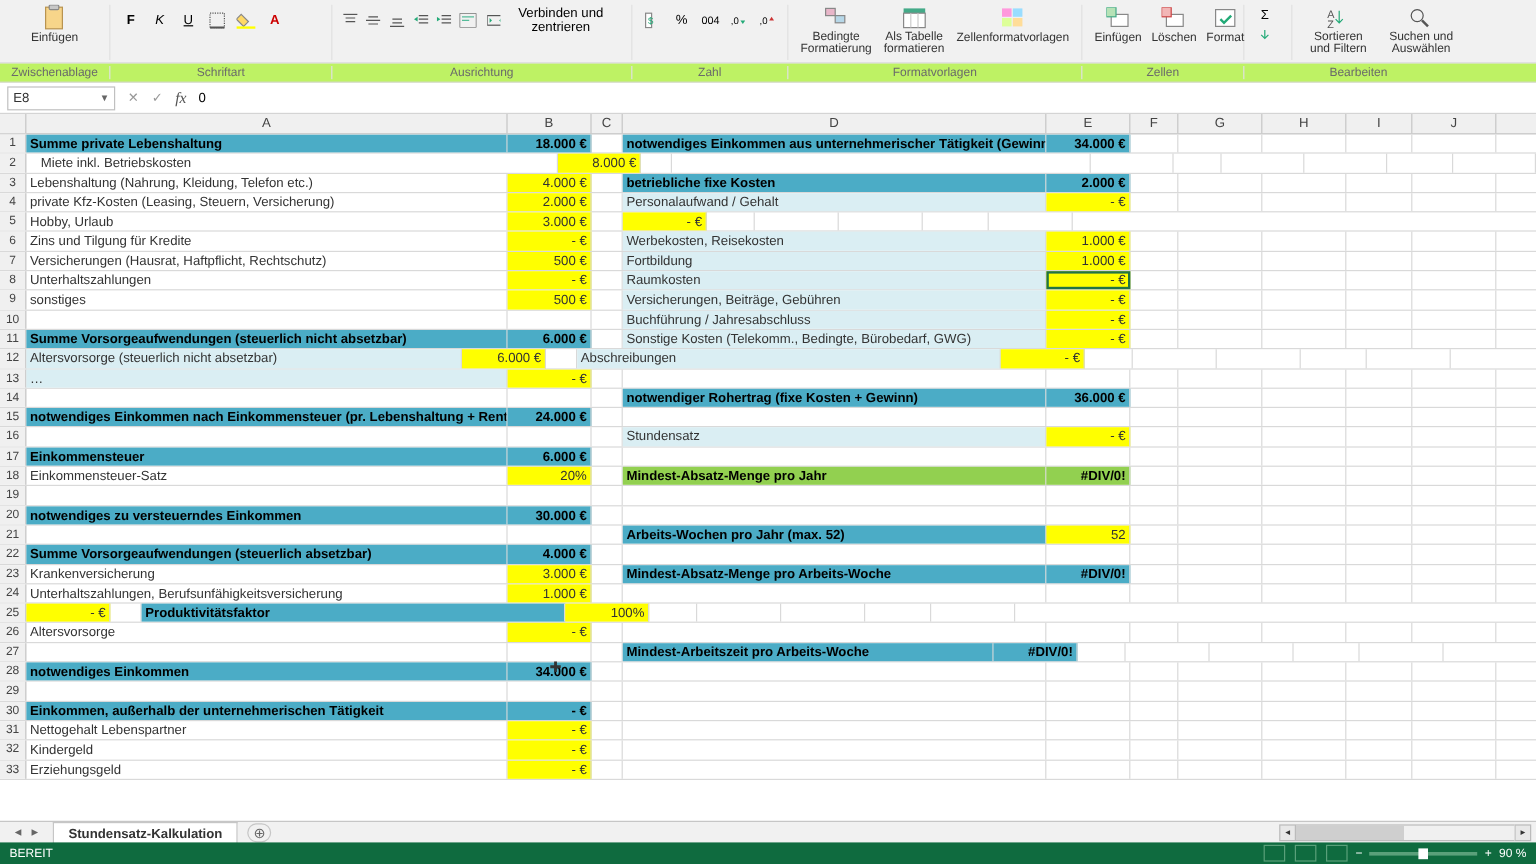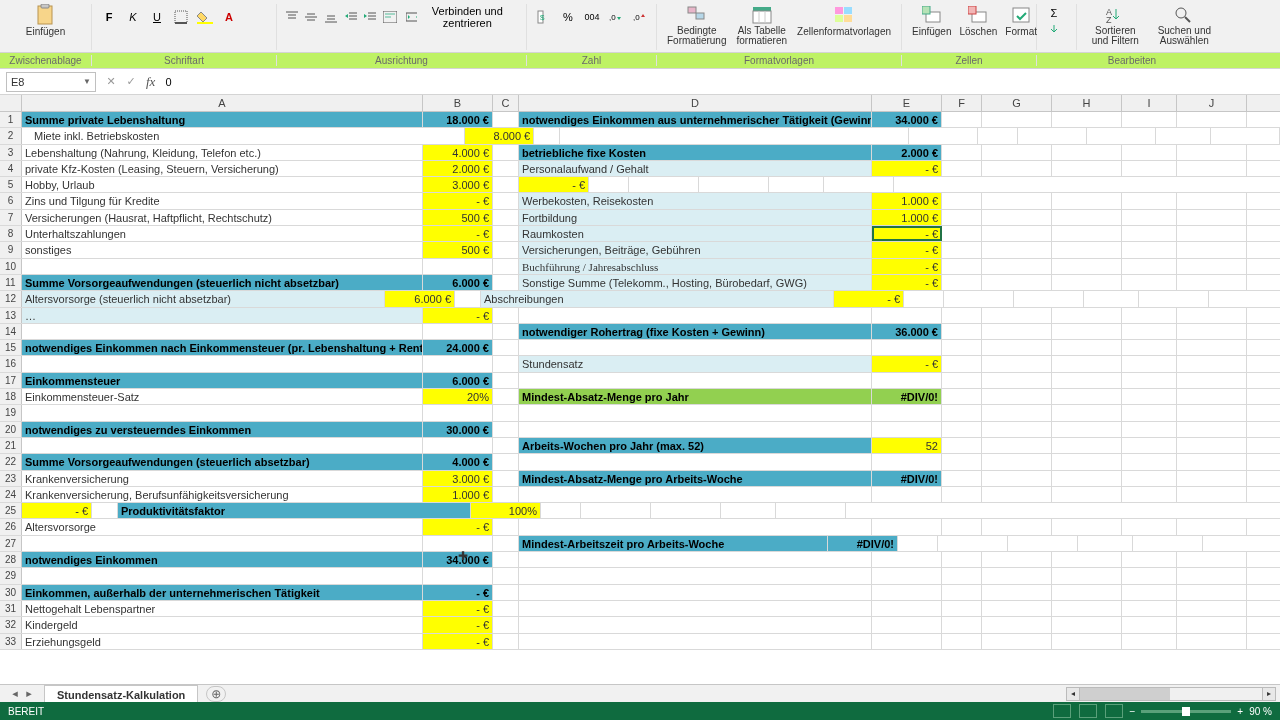--- a/index.html
+++ b/index.html
@@ -422,34 +422,34 @@
         <div class="cell " style="width: 70px;"></div>
         <div class="cell " style="width: 70px;"></div>
         <div class="cell " style="width: 55px;"></div>
         <div class="cell " style="width: 70px;"></div>
       </div>
       <div class="row">
         <div class="rn">10</div>
         <div class="cell " style="width: 401px;"></div>
         <div class="cell " style="width: 70px;"></div>
         <div class="cell " style="width: 26px;"></div>
-        <div class="cell val-paleL" style="width: 353px; font-family: Liberation Serif, serif;">Buchführung / Jahresabschluss</div>
+        <div class="cell val-paleL" style="width: 353px;">Buchführung / Jahresabschluss</div>
         <div class="cell val-yellow" style="width: 70px;">-   €</div>
         <div class="cell " style="width: 40px;"></div>
         <div class="cell " style="width: 70px;"></div>
         <div class="cell " style="width: 70px;"></div>
         <div class="cell " style="width: 55px;"></div>
         <div class="cell " style="width: 70px;"></div>
       </div>
       <div class="row">
         <div class="rn">11</div>
         <div class="cell hdr-blue" style="width: 401px;">Summe Vorsorgeaufwendungen (steuerlich nicht absetzbar)</div>
         <div class="cell hdr-blue r-align" style="width: 70px;">6.000 €</div>
         <div class="cell " style="width: 26px;"></div>
-        <div class="cell val-paleL" style="width: 353px;">Sonstige Summe (Telekomm., Hosting, Bürobedarf, GWG)</div>
+        <div class="cell val-paleL" style="width: 353px;">Sonstige Kosten (Telekomm., Bedingte, Bürobedarf, GWG)</div>
         <div class="cell val-yellow" style="width: 70px;">-   €</div>
         <div class="cell " style="width: 40px;"></div>
         <div class="cell " style="width: 70px;"></div>
         <div class="cell " style="width: 70px;"></div>
         <div class="cell " style="width: 55px;"></div>
         <div class="cell " style="width: 70px;"></div>
       </div>
       <div class="row">
         <div class="rn">12</div>
         <div class="cell val-paleL" style="width: 363px;">Altersvorsorge (steuerlich nicht absetzbar)</div>
@@ -601,21 +601,21 @@
         <div class="cell hdr-blue" style="width: 353px;">Mindest-Absatz-Menge pro Arbeits-Woche</div>
         <div class="cell hdr-blue r-align" style="width: 70px;">#DIV/0!</div>
         <div class="cell " style="width: 40px;"></div>
         <div class="cell " style="width: 70px;"></div>
         <div class="cell " style="width: 70px;"></div>
         <div class="cell " style="width: 55px;"></div>
         <div class="cell " style="width: 70px;"></div>
       </div>
       <div class="row">
         <div class="rn">24</div>
-        <div class="cell " style="width: 401px;">Krankenversicherung, Berufsunfähigkeitsversicherung</div>
+        <div class="cell " style="width: 401px;">Unterhaltszahlungen, Berufsunfähigkeitsversicherung</div>
         <div class="cell val-yellow" style="width: 70px;">1.000 €</div>
         <div class="cell " style="width: 26px;"></div>
         <div class="cell " style="width: 353px;"></div>
         <div class="cell " style="width: 70px;"></div>
         <div class="cell " style="width: 40px;"></div>
         <div class="cell " style="width: 70px;"></div>
         <div class="cell " style="width: 70px;"></div>
         <div class="cell " style="width: 55px;"></div>
         <div class="cell " style="width: 70px;"></div>
       </div>

